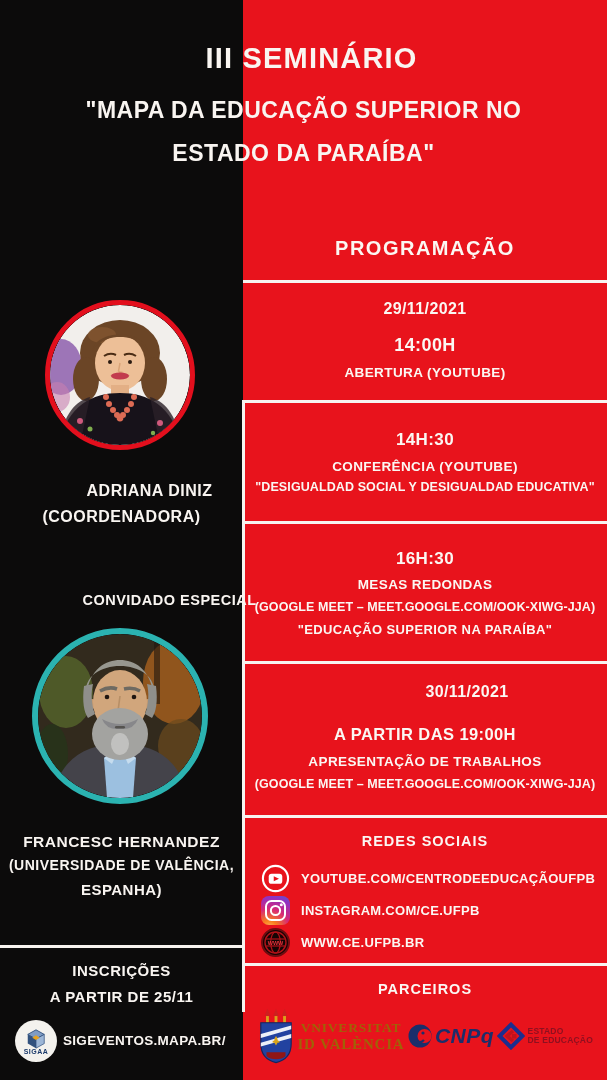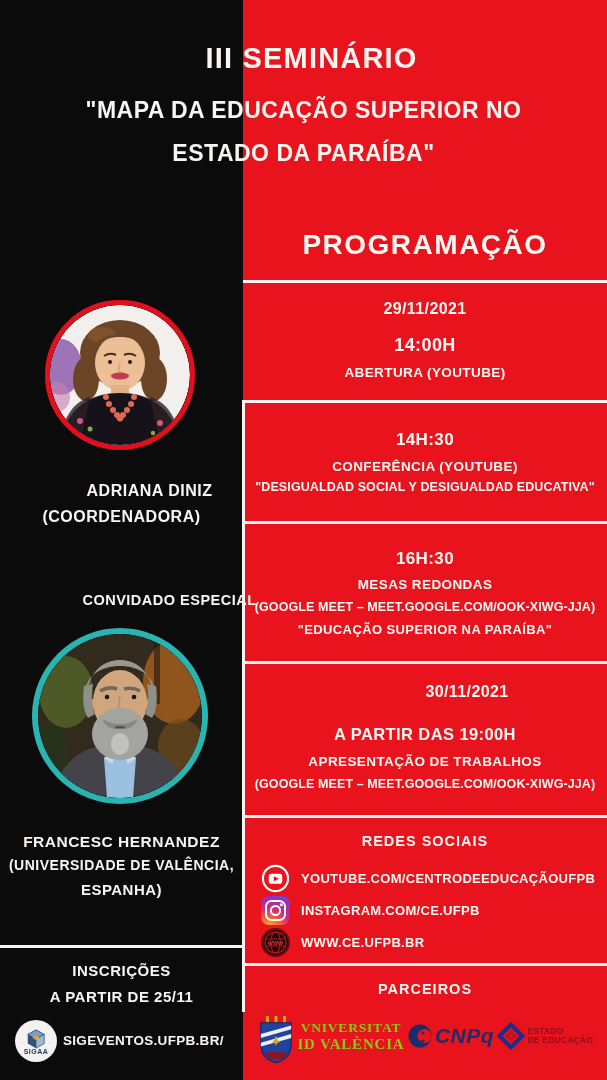--- a/index.html
+++ b/index.html
@@ -22,21 +22,21 @@
   .photo-ring svg{display:block;border-radius:50%;}
   .ring1{border:5px solid #e30f1d;}
   .ring2{border:6px solid #2bb3b1;}
   .social-row{position:absolute;left:18px;display:flex;align-items:center;height:32px;}
   .social-label{margin-left:11px;color:#fbf7f3;font-weight:bold;font-size:13px;letter-spacing:.3px;white-space:nowrap;}
   .icon-badge{width:29px;height:29px;flex:0 0 29px;}
   .ig-badge{width:29px;height:29px;border-radius:8px;
     background:radial-gradient(circle at 28% 115%, #fdc468 0%, #fa7e1e 22%, #d62976 52%, #962fbf 80%, #4f5bd5 100%);}
   .globe-badge{width:29px;height:29px;border-radius:50%;background:#150505;box-sizing:border-box;border:2px solid #6e0d10;}
   .logos-row{position:absolute;left:0;top:1002px;width:364px;height:68px;display:flex;align-items:center;justify-content:space-between;padding:0 14px;box-sizing:border-box;}
-  .valencia{font-family:"Liberation Serif", serif;color:#84cc16;font-weight:600;text-align:center;line-height:16px;font-size:13.5px;letter-spacing:.8px;white-space:nowrap;}
+  .valencia{font-family:"Liberation Serif", serif;color:#a16207;font-weight:600;text-align:center;line-height:16px;font-size:13.5px;letter-spacing:.8px;white-space:nowrap;}
   .cnpq{display:flex;align-items:center;}
   .cnpq-text{color:#1b2e6b;font-weight:bold;font-style:italic;font-size:21px;letter-spacing:.5px;margin-left:2px;}
   .centro{display:flex;align-items:center;}
   .centro-text{color:#8f1020;font-weight:bold;font-size:8.5px;line-height:9px;letter-spacing:.2px;margin-left:3px;text-align:left;}
   .sigaa-circle{position:absolute;left:15px;top:1020px;width:42px;height:42px;border-radius:50%;background:#f4f2ee;display:flex;flex-direction:column;align-items:center;justify-content:center;}
   .sigaa-label{color:#1b3a6b;font-weight:bold;font-size:7px;letter-spacing:.5px;margin-top:-2px;}
 </style>
 </head>
 <body>
 
@@ -151,25 +151,25 @@
 
   <div class="sigaa-circle">
     <svg width="26" height="22" viewBox="0 0 28 24">
       <polygon points="14,2 23,7 14,12 5,7" fill="#7f9cc4" stroke="#31517e" stroke-width="1"></polygon>
       <polygon points="5,7 14,12 14,22 5,17" fill="#31517e"></polygon>
       <polygon points="23,7 14,12 14,22 23,17" fill="#9db6d6" stroke="#31517e" stroke-width="0.8"></polygon>
       <polygon points="14,8 18,10.5 14,13 10,10.5" fill="#e8a31f"></polygon>
     </svg>
     <div class="sigaa-label">SIGAA</div>
   </div>
-  <div class="txt" style="left:63px;top:1033px;font-size:13.5px;text-align:left;letter-spacing:.3px;">SIGEVENTOS.UFPB.BR/</div>
+  <div class="txt" style="left:63px;top:1033px;font-size:13.5px;text-align:left;letter-spacing:.3px;">SIGEVENTOS.MAPA.BR/</div>
 
   <div style="position:absolute;left:243px;top:0;width:364px;height:1080px;">
 
-    <div class="rcol-abs" style="top:229px;font-size:28px;letter-spacing:1.5px;">PROGRAMAÇÃO</div>
+    <div class="rcol-abs" style="top:237px;font-size:20px;letter-spacing:1.5px;">PROGRAMAÇÃO</div>
 
     <div class="hr hr-red" style="top:280px;"></div>
 
     <div class="rcol-abs" style="top:300px;font-size:16px;">29/11/2021</div>
     <div class="rcol-abs" style="top:335px;font-size:18px;">14:00H</div>
     <div class="rcol-abs" style="top:365px;font-size:13.5px;">ABERTURA (YOUTUBE)</div>
 
     <div class="hr hr-red" style="top:400px;"></div>
 
     <div class="rcol-abs" style="top:430px;font-size:17px;">14H:30</div>

